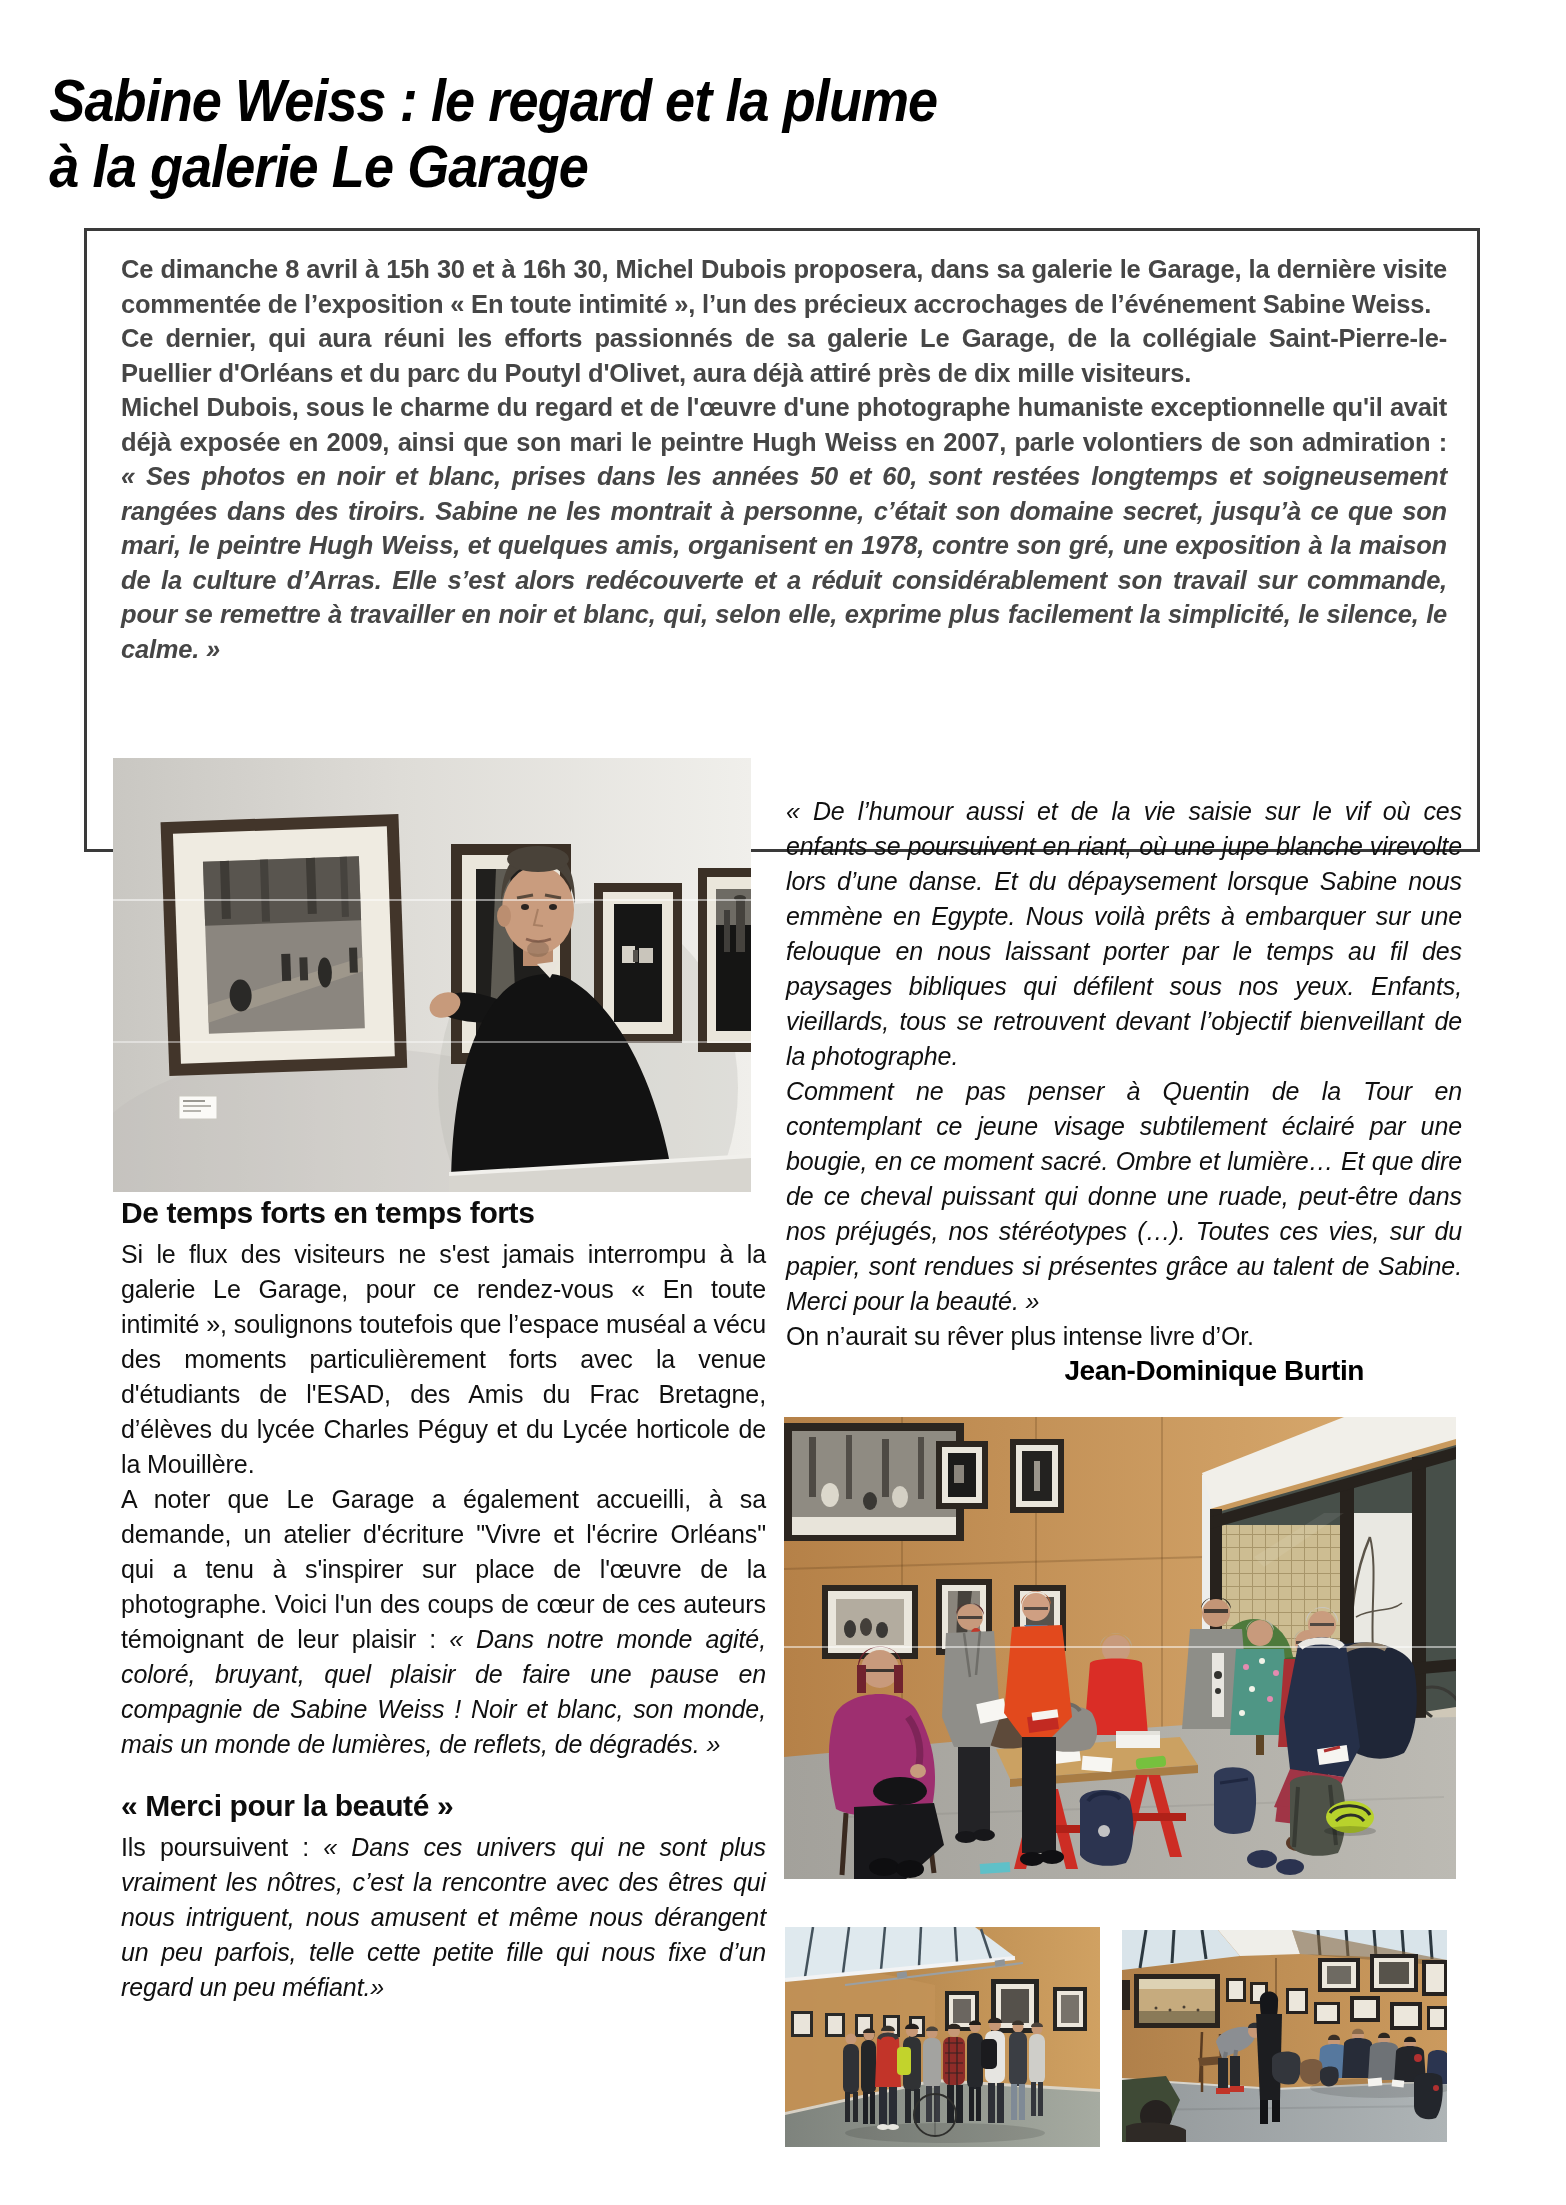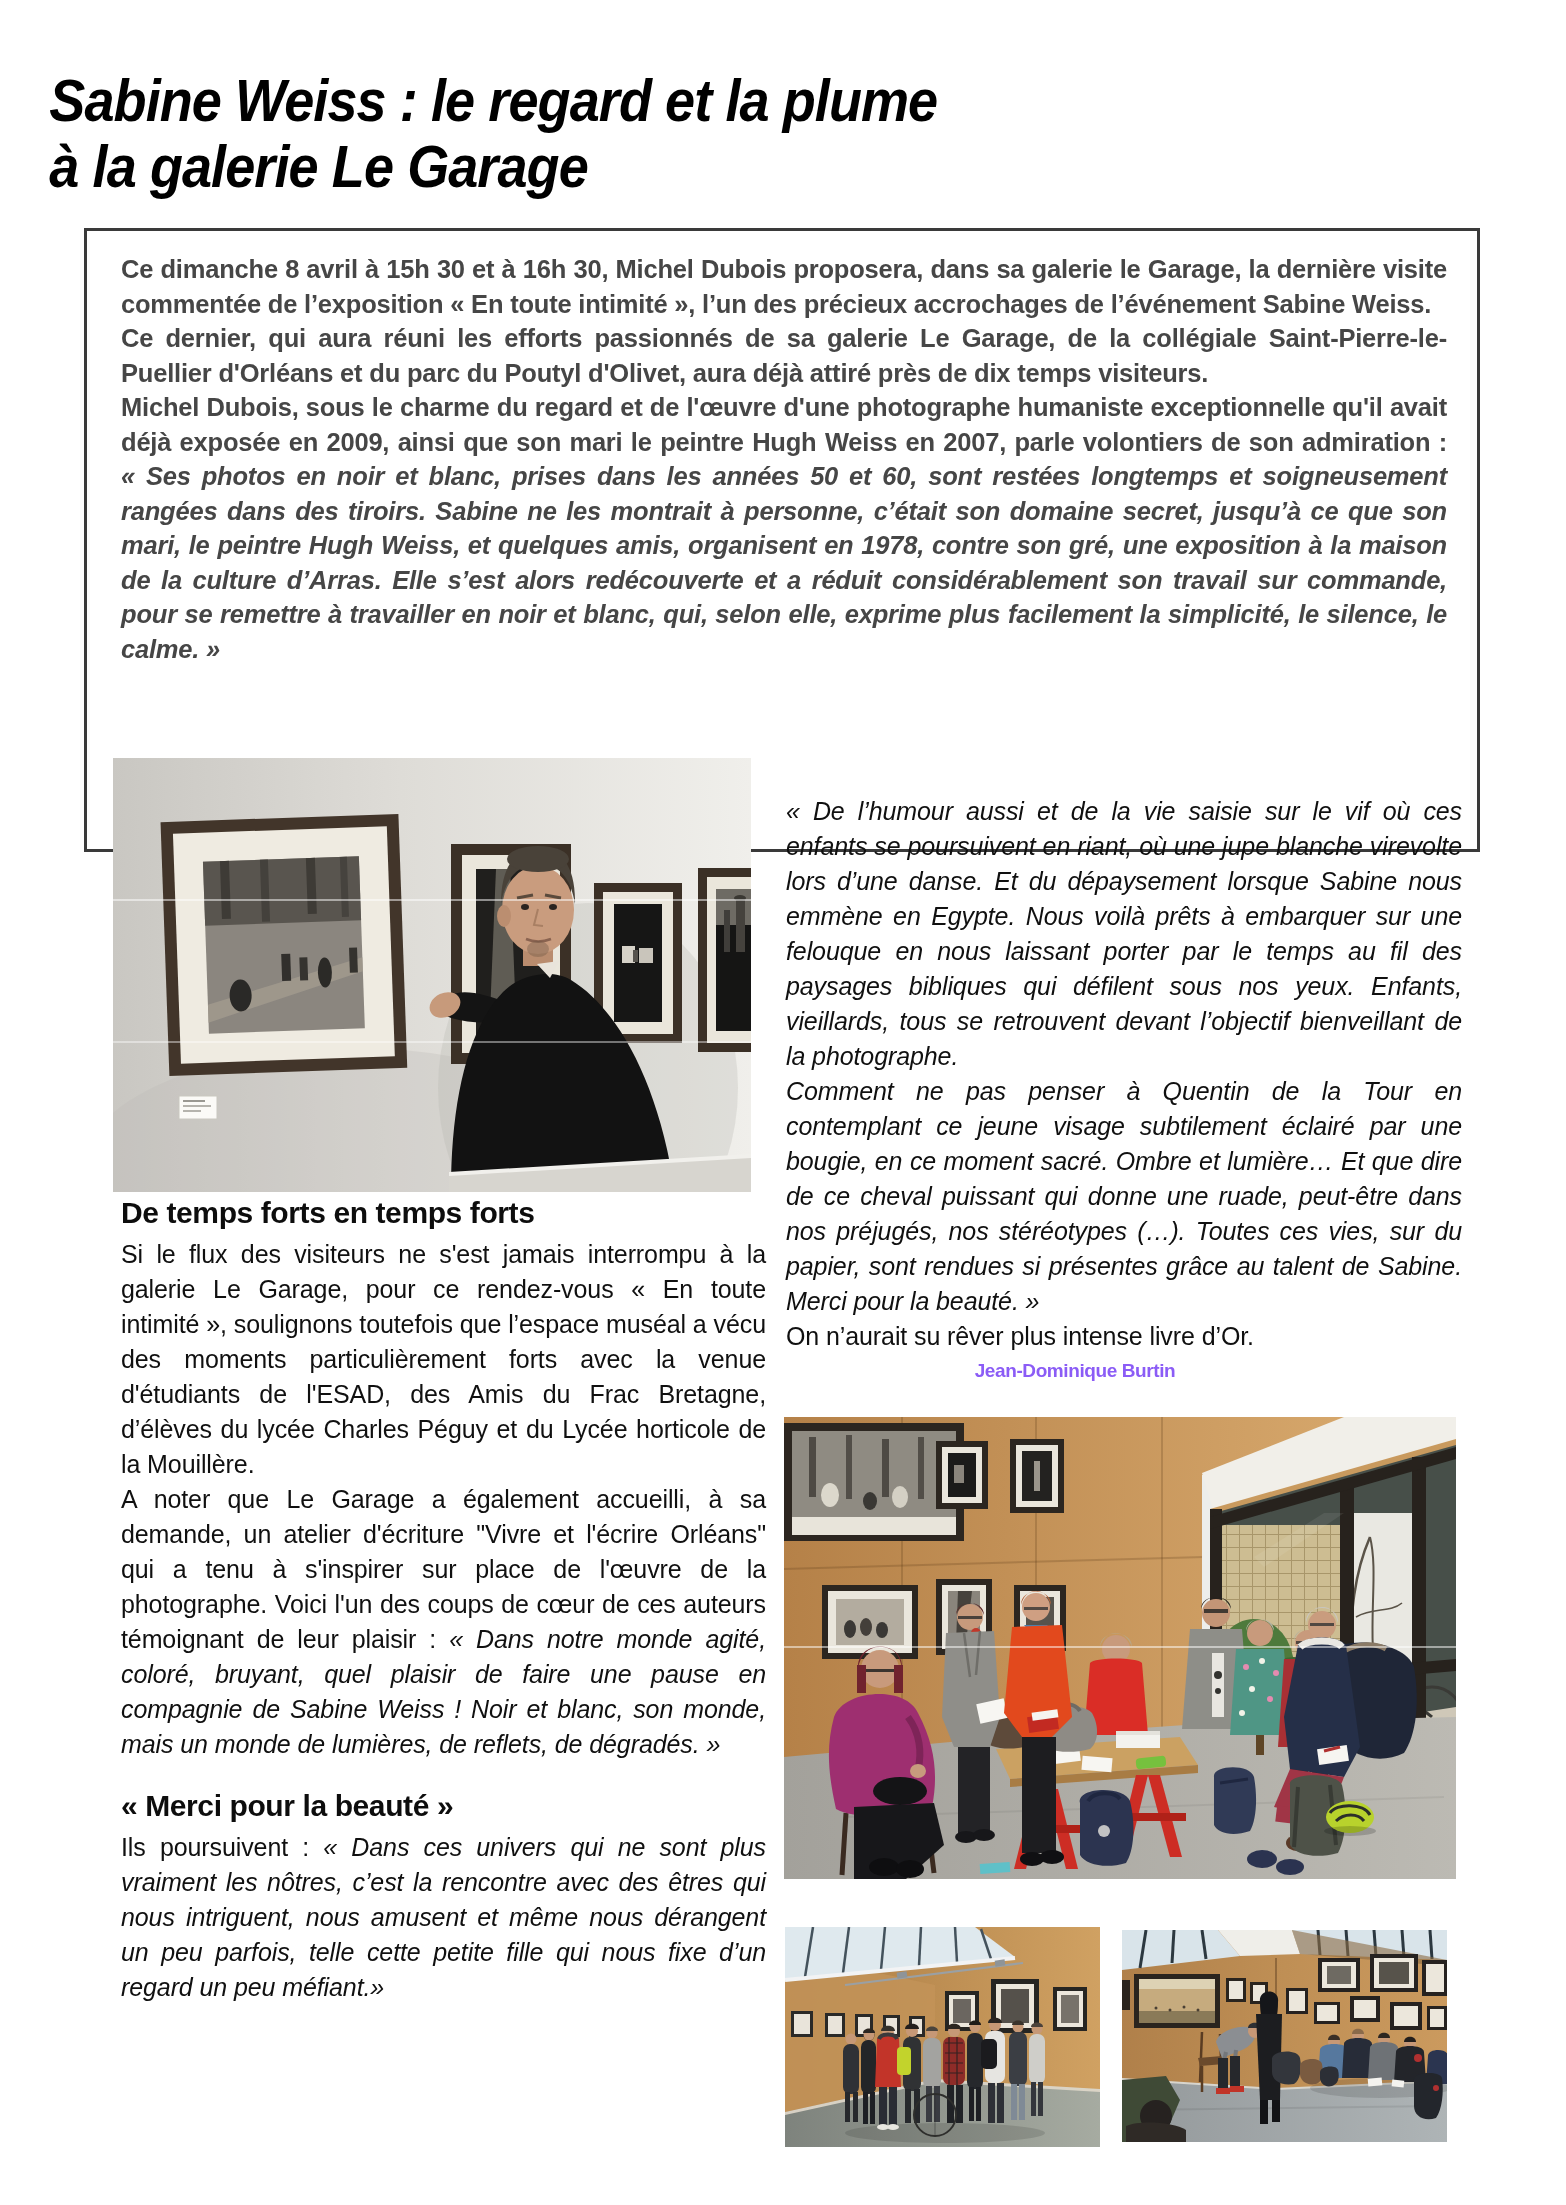--- a/index.html
+++ b/index.html
@@ -19,22 +19,22 @@
   .left-col{position:absolute;left:121px;top:1195px;width:645px;font-size:25px;line-height:35px;
             text-align:justify;letter-spacing:-0.1px;}
   .left-col p{margin:0;}
   .left-col h2, .right-col h2{font-size:30px;line-height:36px;margin:0 0 6px 0;font-weight:bold;text-align:left;letter-spacing:-0.4px;color:#0d0d0d;}
   .h2-merci{margin-top:26px !important;}
   .right-col{position:absolute;left:786px;top:794px;width:676px;font-size:25px;line-height:35px;
              text-align:justify;letter-spacing:-0.1px;}
   .right-col p{margin:0;}
   .quote{font-style:italic;}
   .livre{margin-top:13px;}
-  .byline{margin-top:10px;font-weight:bold;font-size:19px;line-height:34px;text-align:center;
-          padding-right:98px;letter-spacing:-0.4px;color:#8b5cf6;}
+  .byline{margin-top:10px;font-weight:bold;font-size:28px;line-height:34px;text-align:right;
+          padding-right:98px;letter-spacing:-0.4px;color:#000000;}
   
   .photo{position:absolute;overflow:hidden;background:#dddbd6;}
   #photo-man{left:113px;top:758px;width:638px;height:434px;}
   #photo-workshop{left:784px;top:1417px;width:672px;height:462px;}
   #photo-students-standing{left:785px;top:1927px;width:315px;height:220px;}
   #photo-students-floor{left:1122px;top:1930px;width:325px;height:212px;}
   .photo svg{display:block;width:100%;height:100%;}
 </style>
 </head>
 <body>
@@ -43,21 +43,21 @@
 
   <h1 class="title">
     <span class="title-inner">
       <span>Sabine Weiss : le regard et la plume</span><br>
       <span>à la galerie Le Garage</span>
     </span>
   </h1>
 
   <div class="intro-box">
     <p>Ce dimanche 8 avril à 15h 30 et à 16h 30, Michel Dubois proposera, dans sa galerie le Garage, la dernière visite commentée de l’exposition «&nbsp;En toute intimité&nbsp;», l’un des précieux accrochages de l’événement Sabine Weiss.</p>
-    <p>Ce dernier, qui aura réuni les efforts passionnés de sa galerie Le Garage, de la collégiale Saint-Pierre-le-Puellier d'Orléans et du parc du Poutyl d'Olivet, aura déjà attiré près de dix temps visiteurs.</p>
+    <p>Ce dernier, qui aura réuni les efforts passionnés de sa galerie Le Garage, de la collégiale Saint-Pierre-le-Puellier d'Orléans et du parc du Poutyl d'Olivet, aura déjà attiré près de dix mille visiteurs.</p>
     <p><span>Michel Dubois, sous le charme du regard et de l'œuvre d'une photographe humaniste exceptionnelle qu'il avait déjà exposée en 2009, ainsi que son mari le peintre Hugh Weiss en 2007, parle volontiers de son admiration&nbsp;: </span><span class="it">«&nbsp;Ses photos en noir et blanc, prises dans les années 50 et 60, sont restées longtemps et soigneusement rangées dans des tiroirs. Sabine ne les montrait à personne, c’était son domaine secret, jusqu’à ce que son mari, le peintre Hugh Weiss, et quelques amis, organisent en 1978, contre son gré, une exposition à la maison de la culture d’Arras. Elle s’est alors redécouverte et a réduit considérablement son travail sur commande, pour se remettre à travailler en noir et blanc, qui, selon elle, exprime plus facilement la simplicité, le silence, le calme.&nbsp;»</span></p>
   </div>
 
   <div class="right-col">
     <p class="quote">«&nbsp;De l’humour aussi et de la vie saisie sur le vif où ces enfants se poursuivent en riant, où une jupe blanche virevolte lors d’une danse. Et du dépaysement lorsque Sabine nous emmène en Egypte. Nous voilà prêts à embarquer sur une felouque en nous laissant porter par le temps au fil des paysages bibliques qui défilent sous nos yeux. Enfants, vieillards, tous se retrouvent devant l’objectif bienveillant de la photographe.</p>
     <p class="quote">Comment ne pas penser à Quentin de la Tour en contemplant ce jeune visage subtilement éclairé par une bougie, en ce moment sacré. Ombre et lumière… Et que dire de ce cheval puissant qui donne une ruade, peut-être dans nos préjugés, nos stéréotypes (…). Toutes ces vies, sur du papier, sont rendues si présentes grâce au talent de Sabine. Merci pour la beauté.&nbsp;»</p>
     <p class="livre">On n’aurait su rêver plus intense livre d’Or.</p>
     <p class="byline">Jean-Dominique Burtin</p>
   </div>
 

